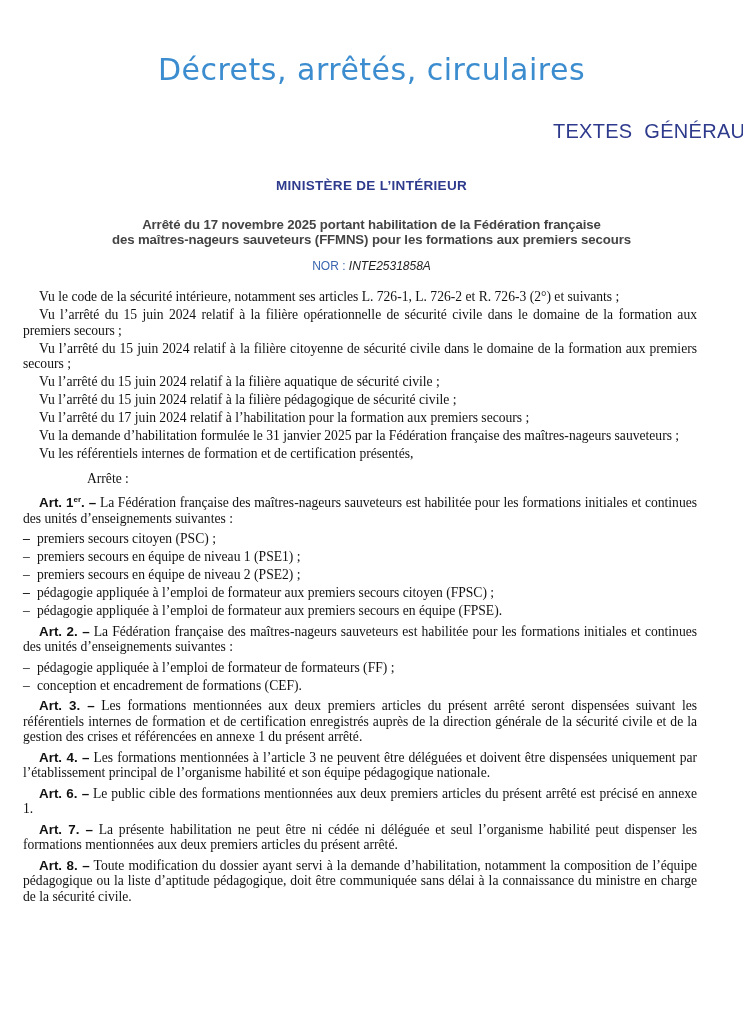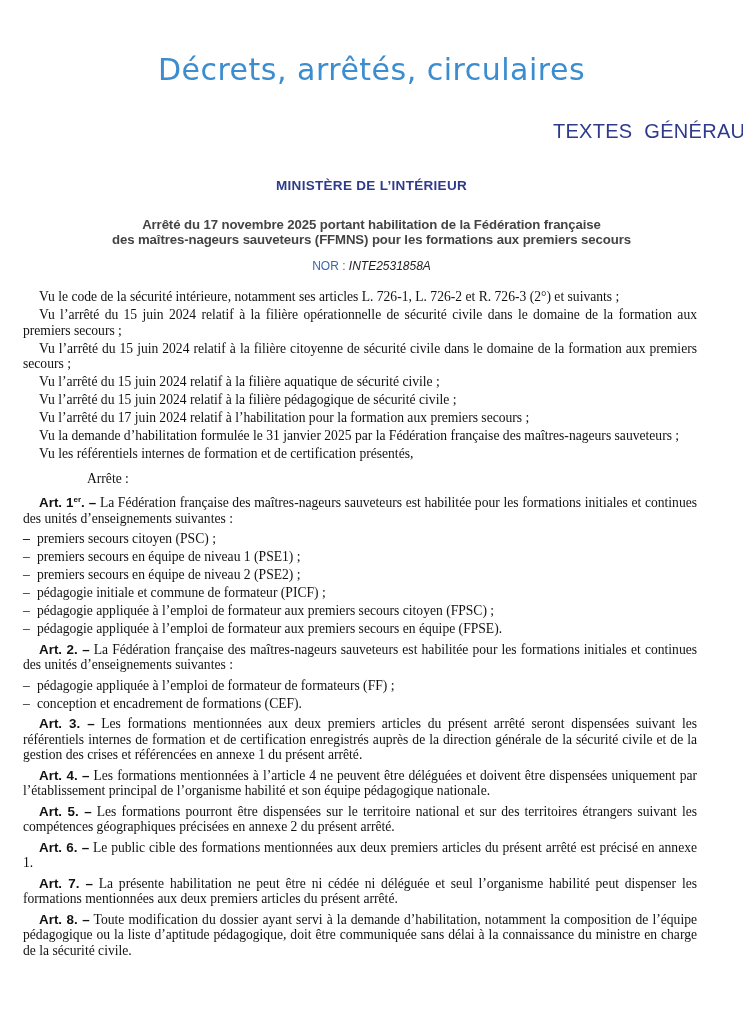--- a/index.html
+++ b/index.html
@@ -78,31 +78,30 @@
     <p>Vu la demande d’habilitation formulée le 31 janvier 2025 par la Fédération française des maîtres-nageurs sauveteurs ;</p>
     <p>Vu les référentiels internes de formation et de certification présentés,</p>
     <p class="arrete">Arrête :</p>
 
     <p class="art"><span class="art-label"><span>Art. 1</span><sup>er</sup><span>. –</span></span><span> La Fédération française des maîtres-nageurs sauveteurs est habilitée pour les formations initiales et continues des unités d’enseignements suivantes :</span></p>
     <ul class="dash-list">
       <li><span class="dash">–</span></li>
       <li><span class="dash">–</span><span>premiers secours citoyen (PSC) ;</span></li>
       <li><span class="dash">–</span><span>premiers secours en équipe de niveau 1 (PSE1) ;</span></li>
       <li><span class="dash">–</span><span>premiers secours en équipe de niveau 2 (PSE2) ;</span></li>
-      <li><span class="dash">–</span><span>pédagogie initiale et commune de formateur (PICF) ;</span></li>
+      <li><span class="dash">–</span></li>
       <li><span class="dash">–</span><span>pédagogie appliquée à l’emploi de formateur aux premiers secours citoyen (FPSC) ;</span></li>
       <li><span class="dash">–</span><span>pédagogie appliquée à l’emploi de formateur aux premiers secours en équipe (FPSE).</span></li>
     </ul>
 
     <p class="art"><span class="art-label">Art. 2. –</span><span> La Fédération française des maîtres-nageurs sauveteurs est habilitée pour les formations initiales et continues des unités d’enseignements suivantes :</span></p>
     <ul class="dash-list">
       <li><span class="dash">–</span><span>pédagogie appliquée à l’emploi de formateur de formateurs (FF) ;</span></li>
       <li><span class="dash">–</span><span>conception et encadrement de formations (CEF).</span></li>
     </ul>
 
     <p class="art"><span class="art-label">Art. 3. –</span><span> Les formations mentionnées aux deux premiers articles du présent arrêté seront dispensées suivant les référentiels internes de formation et de certification enregistrés auprès de la direction générale de la sécurité civile et de la gestion des crises et référencées en annexe 1 du présent arrêté.</span></p>
-    <p class="art"><span class="art-label">Art. 4. –</span><span> Les formations mentionnées à l’article 4 ne peuvent être déléguées et doivent être dispensées uniquement par l’établissement principal de l’organisme habilité et son équipe pédagogique nationale.</span></p>
-    <p class="art"><span class="art-label">Art. 5. –</span><span> Les formations pourront être dispensées sur le territoire national et sur des territoires étrangers suivant les compétences géographiques précisées en annexe 2 du présent arrêté.</span></p>
+    <p class="art"><span class="art-label">Art. 4. –</span><span> Les formations mentionnées à l’article 3 ne peuvent être déléguées et doivent être dispensées uniquement par l’établissement principal de l’organisme habilité et son équipe pédagogique nationale.</span></p>
     <p class="art"><span class="art-label">Art. 6. –</span><span> Le public cible des formations mentionnées aux deux premiers articles du présent arrêté est précisé en annexe 1.</span></p>
     <p class="art"><span class="art-label">Art. 7. –</span><span> La présente habilitation ne peut être ni cédée ni déléguée et seul l’organisme habilité peut dispenser les formations mentionnées aux deux premiers articles du présent arrêté.</span></p>
     <p class="art"><span class="art-label">Art. 8. –</span><span> Toute modification du dossier ayant servi à la demande d’habilitation, notamment la composition de l’équipe pédagogique ou la liste d’aptitude pédagogique, doit être communiquée sans délai à la connaissance du ministre en charge de la sécurité civile.</span></p>
   </div>
 </div>
 
 </body></html>

